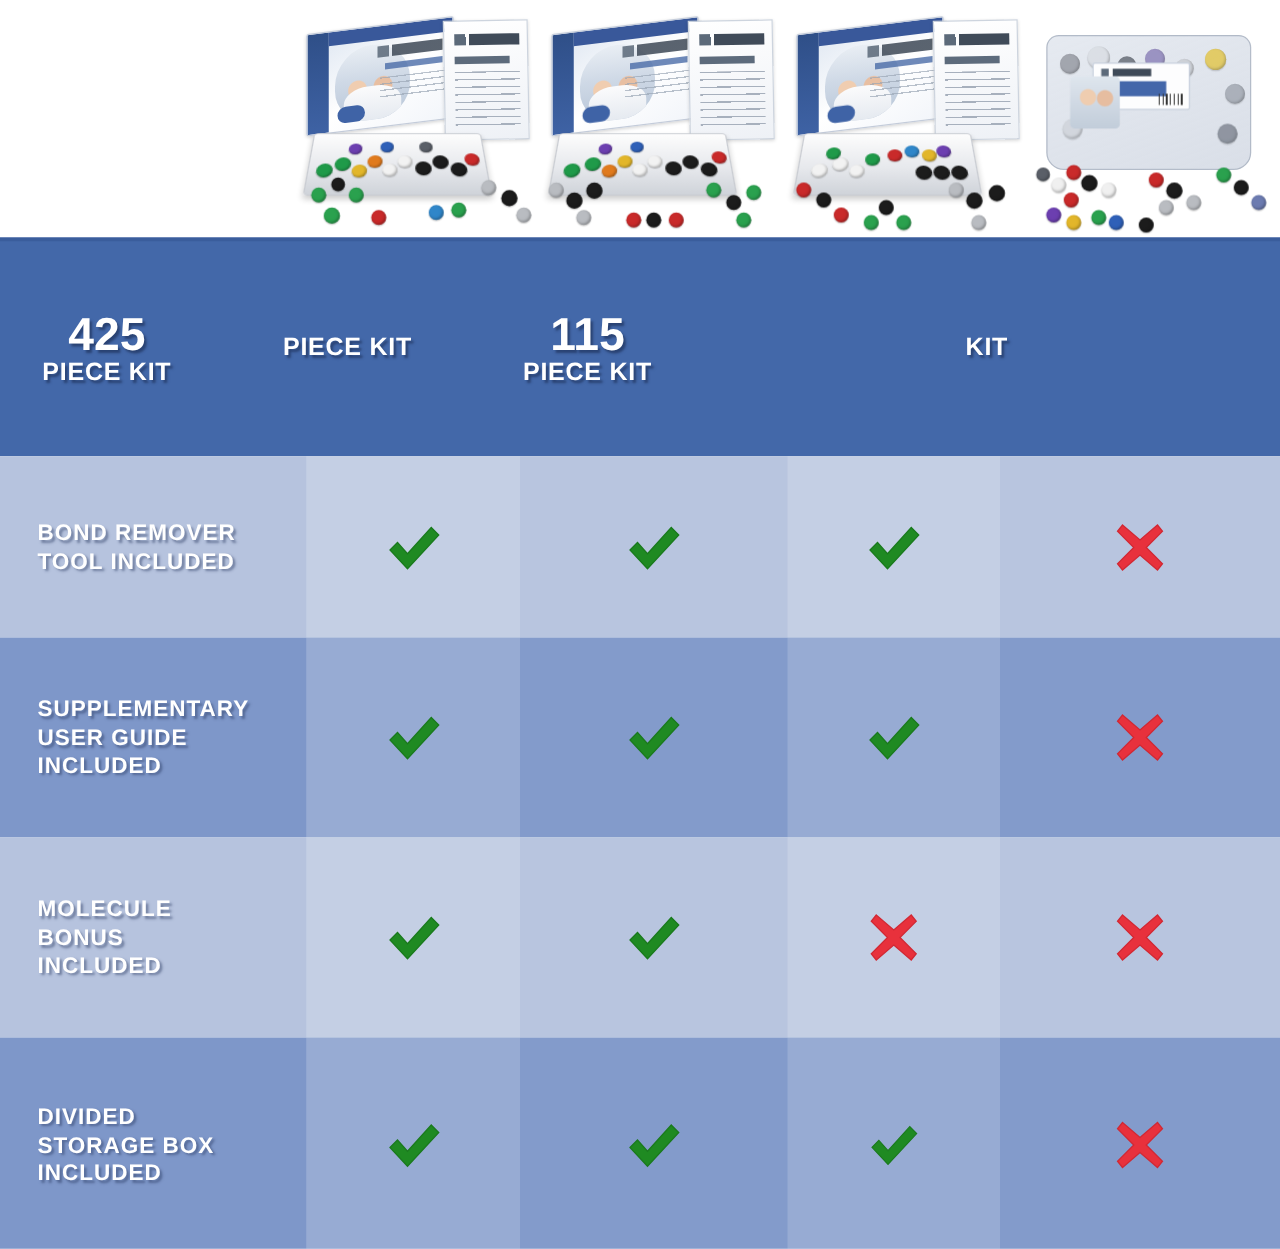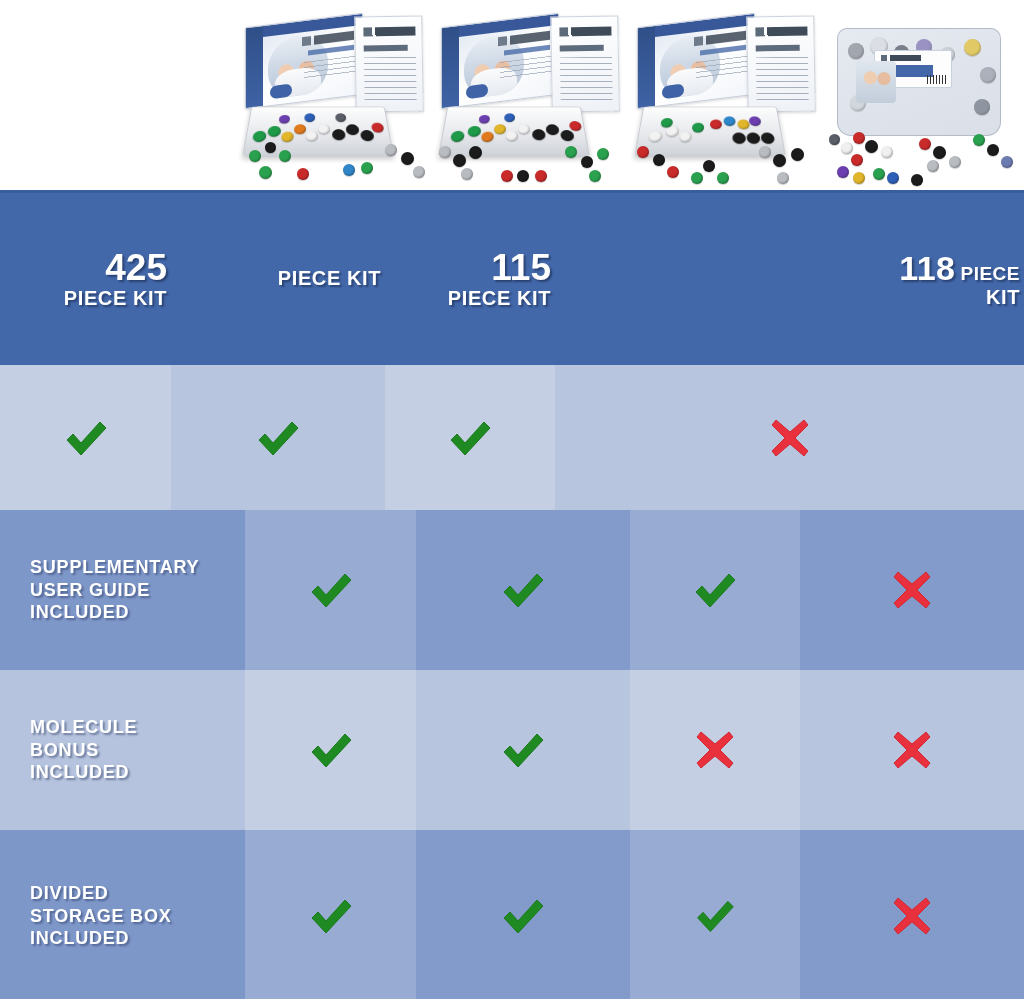--- a/index.html
+++ b/index.html
@@ -165,21 +165,21 @@
   .thead {
     position: relative;
     height: 175px;
     background: #4368a9;
     border-top: 3px solid #3a5d9c;
     display: flex;
     align-items: center;
   }
   .th {
     color: #ffffff;
-    text-align: right;
+    text-align: center;
     font-weight: 700;
     letter-spacing: .5px;
     text-shadow: 2px 2px 2px rgba(20,35,70,.55);
     line-height: 1.08;
     padding: 0 4px;
   }
   .th-desc {
     flex: 0 0 245px;
     text-align: left;
     padding-left: 30px;
@@ -435,31 +435,31 @@
       <div class="th th-c2">
         <span class="small">PIECE KIT</span>
       </div>
 
       <div class="th th-c3">
         <span class="big">115</span>
         <span class="small">PIECE KIT</span>
       </div>
 
       <div class="th th-c4">
-        <span style="display:block;">
-          <span class="inline-big">118</span>
-          <span class="inline-small">PIECE</span>
-        </span>
         <span class="small">KIT</span>
       </div>
     </div>
 
     <div class="rows">
 
       <div class="row light r1">
+        <div class="cell-desc">
+          <div>BOND REMOVER</div>
+          <div>TOOL INCLUDED</div>
+        </div>
         <div class="cell c1">
           <span class="mark check">
             <svg width="48" height="48" viewBox="0 0 48 48">
                 <path d="M5 26 L11 20 L19 29 L38 8 L44 14 L19 41 Z" fill="#1f8a22" stroke="#1a7a1d" stroke-width="1"></path>
               </svg>
           </span>
         </div>
         <div class="cell c2">
           <span class="mark check">
             <svg width="48" height="48" viewBox="0 0 48 48">

